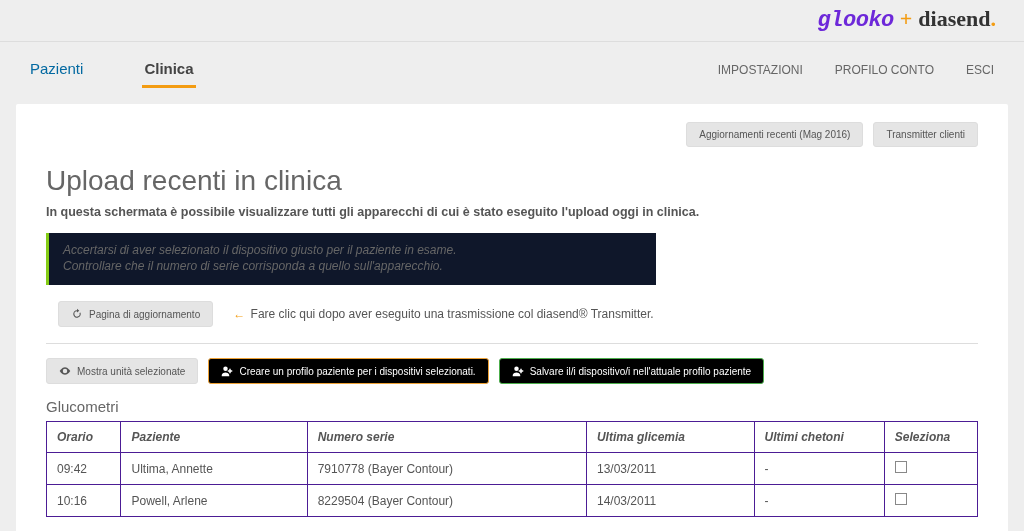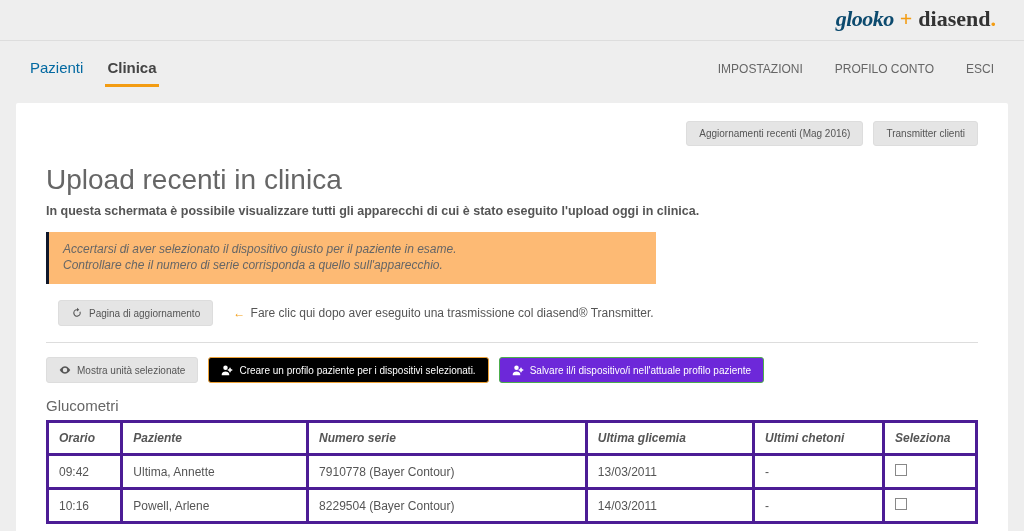--- a/index.html
+++ b/index.html
@@ -16,41 +16,42 @@
       justify-content: flex-end;
       align-items: center;
     }
     .logo {
       font-family: cursive;
       font-weight: bold;
       font-size: 22px;
       display: flex;
       align-items: baseline;
     }
-    .logo-glooko { color: #0c4a6e; font-style: italic; letter-spacing: -0.5px; }
+    .logo-glooko { color: #6d28d9; font-style: italic; letter-spacing: -0.5px; font-family: Liberation Mono, monospace; }
     .logo-plus { color: #f39c12; margin: 0 6px; }
     .logo-diasend { color: #333; }
     .logo-dot { color: #f39c12; }
     .navbar {
       display: flex;
       justify-content: space-between;
       align-items: center;
       padding: 10px 28px 0;
     }
     .nav-left { display: flex; gap: 20px; }
     .nav-tab {
       font-size: 15px;
       color: #0369a1;
       padding: 8px 2px;
       cursor: pointer;
     }
     .nav-tab.active {
       font-weight: bold;
       color: #444;
       border-bottom: 3px solid #f39c12;
+      margin-left: 37px;
     }
     .nav-right { display: flex; gap: 28px; font-size: 12px; color: #666; }
     .nav-right span { cursor: pointer; padding: 8px 2px; }
     .content {
       background: #ffffff;
       margin: 16px 16px 0;
       padding: 18px 30px 30px;
       border-radius: 2px;
     }
     .sub-buttons { display: flex; justify-content: flex-end; gap: 10px; margin-bottom: 18px; }
@@ -60,36 +61,36 @@
       border-radius: 3px;
       padding: 6px 12px;
       font-size: 10px;
       color: #555;
       cursor: pointer;
       display: inline-flex;
       align-items: center;
       gap: 6px;
     }
     .btn-warning { background: #000000; border-color: #eea236; color: #fff; }
-    .btn-success { background: #6d28d9; border-color: #4cae4c; color: #fff; align-items: flex-end; }
+    .btn-success { background: #000000; border-color: #4cae4c; color: #fff; align-items: flex-end; }
     h1 {
       font-size: 28px;
       font-weight: 300;
       color: #666;
       margin-bottom: 8px;
     }
     .subtitle {
       font-size: 12.5px;
       font-weight: bold;
       color: #555;
       margin-bottom: 14px;
     }
     .alert {
-      background: #fdba74;
-      border-left: 3px solid #0f172a;
+      background: #0f172a;
+      border-left: 3px solid #84cc16;
       padding: 10px 14px;
       font-style: italic;
       font-size: 12px;
       color: #666;
       margin-bottom: 16px;
       max-width: 610px;
     }
     .alert div { margin-bottom: 2px; }
     .refresh-row { display: flex; align-items: center; gap: 20px; margin-bottom: 16px; margin-left: 12px; }
     .hint { font-size: 12px; color: #555; }
@@ -98,21 +99,21 @@
     .action-row { display: flex; gap: 10px; margin-bottom: 14px; }
     .section-title { font-size: 15px; color: #666; margin-bottom: 6px; font-weight: normal; }
     table {
       width: 100%;
       border-collapse: collapse;
       font-size: 12px;
     }
     th, td {
       text-align: left;
       padding: 8px 10px;
-      border: 3px solid #4c1d95;
+      border: 1px solid #4c1d95;
     }
     th {
       font-weight: bold;
       font-style: italic;
       color: #555;
       background: #fff;
     }
     td { color: #555; }
     .col-orario { width: 8%; }
     .col-paziente { width: 20%; }

